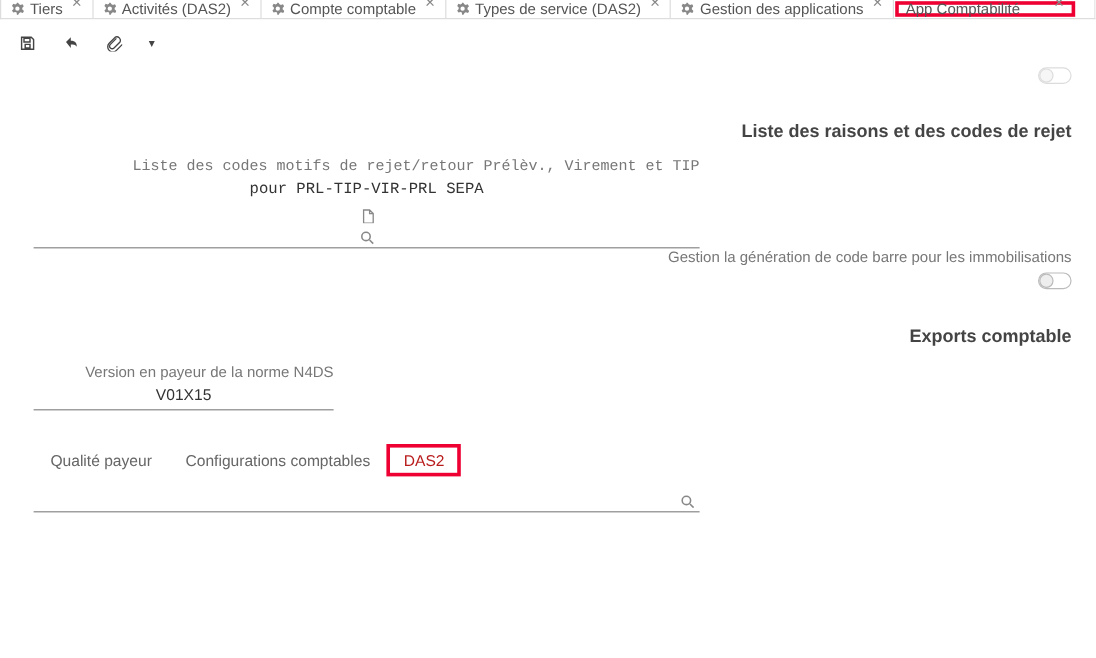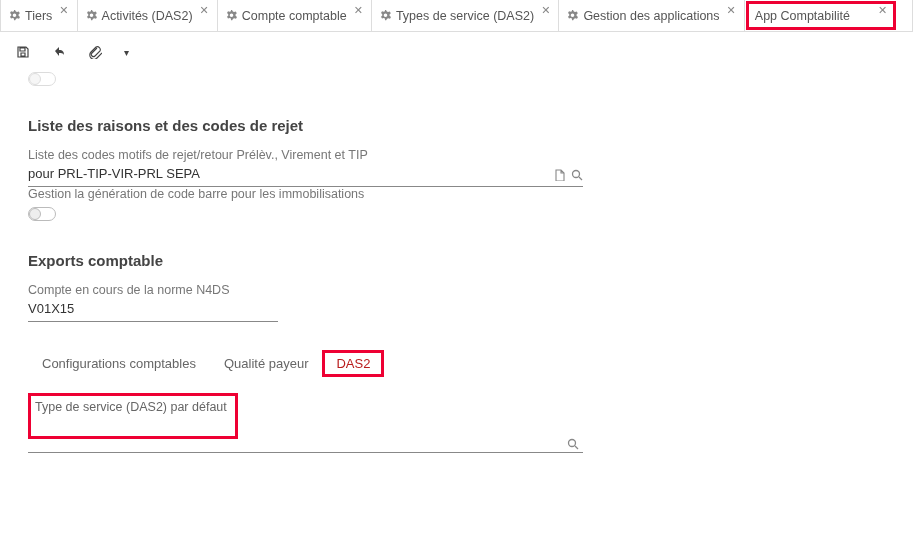--- a/index.html
+++ b/index.html
@@ -1,38 +1,38 @@
 <!DOCTYPE html>
 <html><head>
 <meta charset="utf-8">
 <style>
 * { margin: 0; padding: 0; box-sizing: border-box; }
 body { font-family: Arial, sans-serif; font-size: 13px; color: #555; background: #fff; width: 913px; }
 
-.tabs-bar { display: flex; border: 1px solid #ddd; border-top: none; align-items: stretch; background: #fff; height: 32px; }
+.tabs-bar { display: flex; border: 1px solid #ddd; border-top: none; align-items: stretch; background: #fff; height: 16px; }
 .tab { display: flex; align-items: center; gap: 5px; padding: 0 8px; border-right: 1px solid #ddd; cursor: pointer; color: #555; position: relative; white-space: nowrap; font-size: 12.5px; }
 .tab .gear { color: #888; display: inline-flex; }
 .tab .close { color: #888; font-size: 11px; position: relative; top: -5px; margin-left: 2px; }
 .tab.highlighted { border: 3px solid #e03; padding: 0 6px; margin: 1px; gap: 26px; }
 
 .toolbar { display: flex; gap: 22px; align-items: center; padding: 10px 16px; height: 40px; }
 .tb-icon { color: #444; display: inline-flex; cursor: pointer; }
 .dropdown-caret { font-size: 10px; color: #444; }
 
-.content { padding: 0 20px 30px 28px; }
+.content { padding: 0 20px 30px 28px; text-align: right; }
 
 .toggle { width: 28px; height: 14px; border: 1px solid #bbb; border-radius: 999px; position: relative; display: inline-block; }
 .toggle::after { content:''; position:absolute; width:12px; height:12px; background:#eee; border-radius:50%; top:0; left:0; border:1px solid #bbb; box-sizing:border-box; }
 
 h3.section-title { font-weight: 600; font-size: 15px; color: #444; margin: 28px 0 14px; }
 
-.row { display: flex; gap: 60px; }
+.row { display: flex; gap: 60px; font-family: Liberation Mono, monospace; }
 .field-block { flex: 1; }
 .field-label { font-size: 12.5px; color: #777; margin-bottom: 2px; display: block; }
-.field-line { display: flex; align-items: center; border-bottom: 1px solid #888; padding: 2px 0; gap: 6px; }
+.field-line { display: flex; align-items: center; border-bottom: 1px solid #888; padding: 2px 0; gap: 6px; flex-direction: column; }
 .field-value { flex: 1; font-size: 13px; color: #333; min-height: 18px; }
 .field-icon { color: #888; display: inline-flex; cursor: pointer; }
 
 .sub-tabs { display: flex; gap: 0; margin-top: 28px; border-bottom: none; align-items: flex-end; }
 .sub-tab { padding: 6px 14px; color: #666; cursor: pointer; font-size: 13px; }
 .sub-tab.active { color: #b91c1c; border-bottom: 2px solid #2d7fc7; }
 .sub-tab.highlighted { border: 3px solid #e03; padding: 3px 11px; }
 
 .defaut-block { margin-top: 16px; }
 .defaut-highlight { border: 3px solid #e03; display: inline-block; padding: 4px 8px 6px 4px; }
@@ -164,41 +164,35 @@
     </div>
   </div>
 
   
   <span class="field-label">Gestion la génération de code barre pour les immobilisations</span>
   <div style="margin-top:6px"><span class="toggle"></span></div>
 
   
   <h3 class="section-title">Exports comptable</h3>
   <div class="field-block" style="max-width:250px">
-    <span class="field-label">Compte en cours de la norme N4DS</span>
+    <span class="field-label">Version en payeur de la norme N4DS</span>
     <div class="field-line">
       <span class="field-value">V01X15</span>
     </div>
   </div>
 
   
   <div class="sub-tabs">
+    <div class="sub-tab">Qualité payeur</div>
     <div class="sub-tab">Configurations comptables</div>
-    <div class="sub-tab">Qualité payeur</div>
     <div class="sub-tab active highlighted">DAS2</div>
   </div>
 
   
   <div class="defaut-block">
-    <div style="display:flex; align-items:flex-start;">
-      <div class="defaut-highlight">
-        <span class="field-label" style="font-size:12.5px;color:#666">Type de service (DAS2) par défaut</span>
-        <div style="height:14px"></div>
-      </div>
-    </div>
     <div class="defaut-field-row">
       <div class="defaut-line">
         <span class="field-icon">
             <svg width="12" height="12">
               <use href="#i-search"></use>
             </svg>
           </span>
       </div>
     </div>
   </div>

